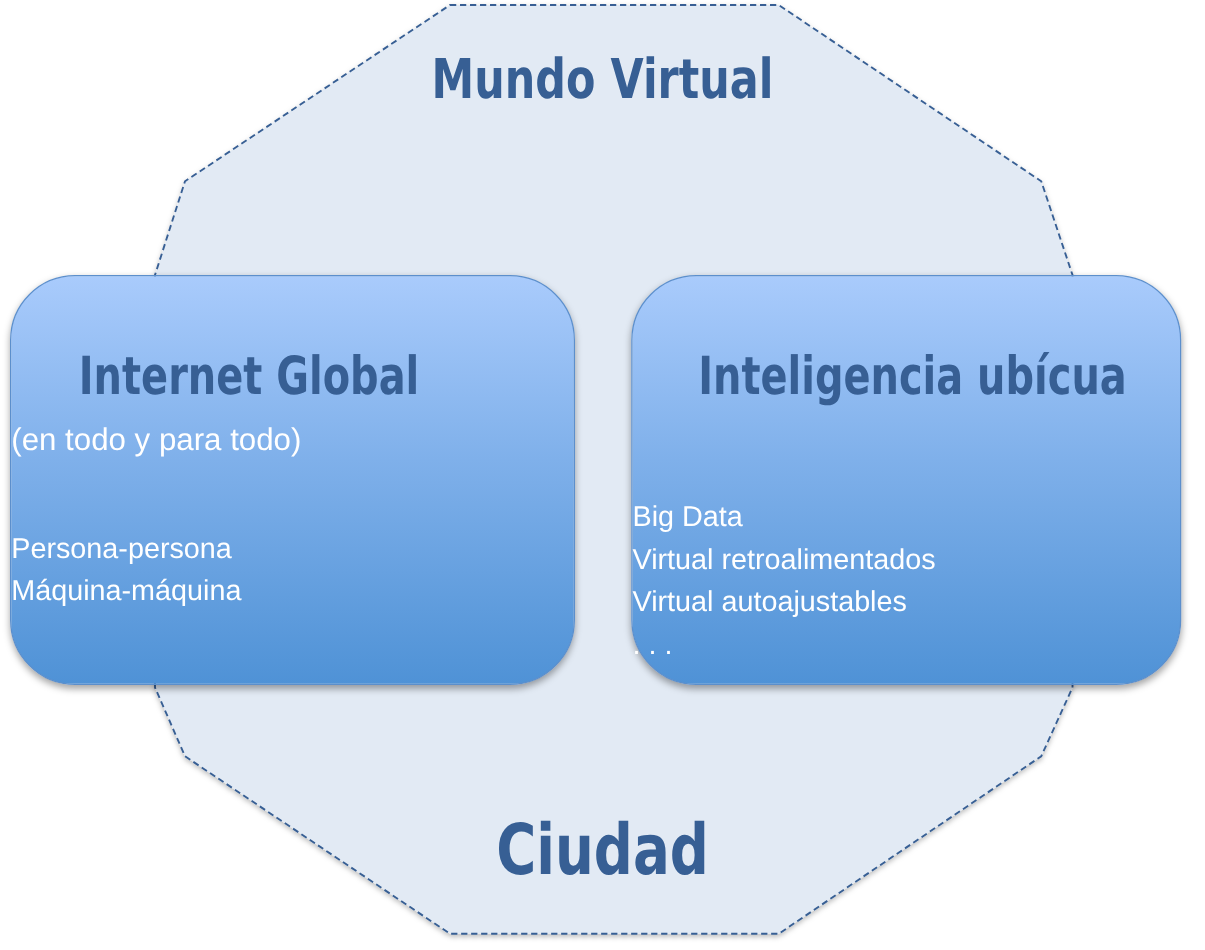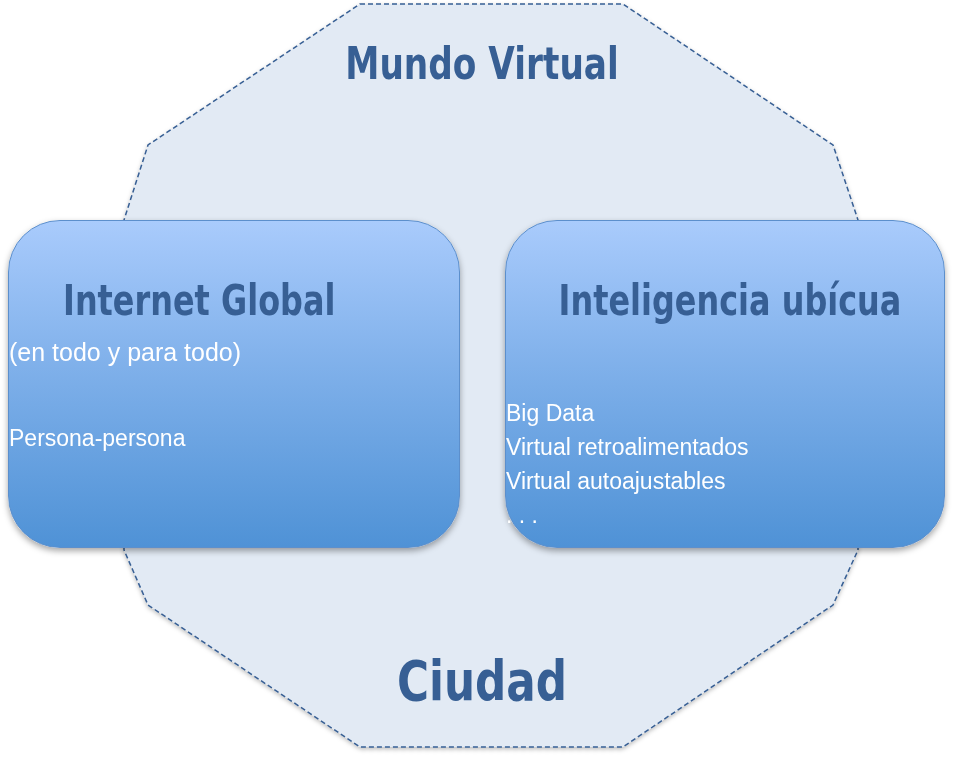--- a/index.html
+++ b/index.html
@@ -50,20 +50,21 @@
 </div>
 
 <div class="title-top">Mundo Virtual</div>
 <div class="title-bottom">Ciudad</div>
 
 <div class="box left">
   <div class="box-title">Internet Global</div>
   <div class="box-sub">(en todo y para todo)</div>
   <div class="box-list">
     <span class="list-item">Persona-persona</span>
+    <span class="list-item">Máquina-máquina</span>
   </div>
 </div>
 
 <div class="box right">
   <div class="box-title">Inteligencia ubícua</div>
   <div class="box-list">
     <span class="list-item">Big Data</span>
     <span class="list-item">Virtual retroalimentados</span>
     <span class="list-item">Virtual autoajustables</span>
     <span class="list-item">. . .</span>

